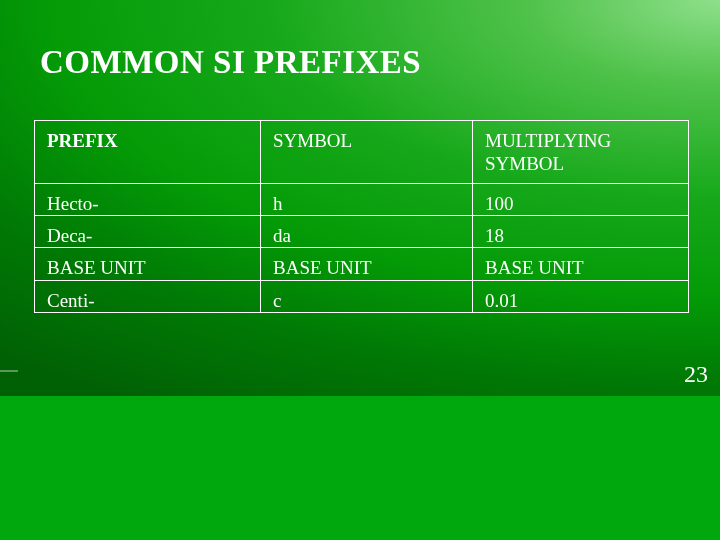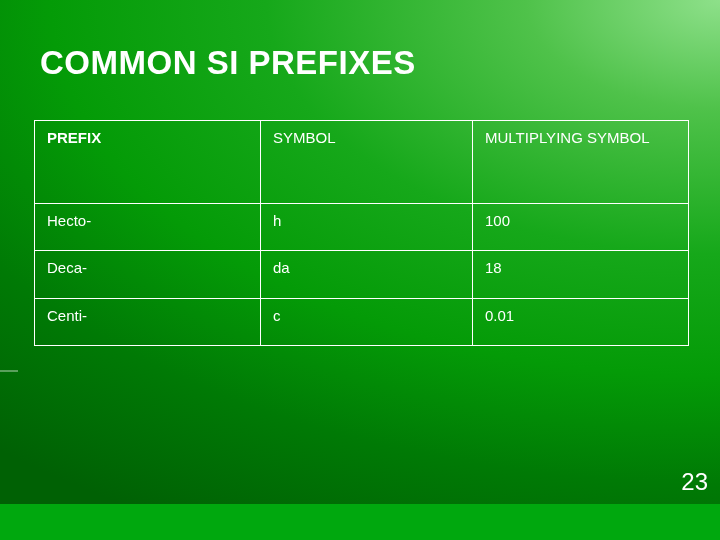--- a/index.html
+++ b/index.html
@@ -9,24 +9,25 @@
   body {
     width: 720px;
     height: 540px;
     overflow: hidden;
     font-family: "Liberation Sans", sans-serif;
     background: #00a80e;
   }
   .slide {
     position: relative;
     width: 720px;
-    height: 504px;
+    height: 396px;
     background:
       radial-gradient(ellipse 150% 120% at 100% 0%, #8ee08a 0%, #4fc24a 18%, #16a81a 42%, #049b07 62%, #007a05 80%, #006104 100%);
     overflow: hidden;
+    font-family: Liberation Serif, serif;
   }
   .slide-title {
     position: absolute;
     left: 40px;
     top: 44px;
     font-size: 33px;
     font-weight: bold;
     color: #ffffff;
     letter-spacing: 0.5px;
     white-space: nowrap;
@@ -37,23 +38,23 @@
     top: 120px;
     width: 654px;
   }
   table.prefix-table {
     border-collapse: collapse;
     width: 654px;
     table-layout: fixed;
   }
   table.prefix-table td, table.prefix-table th {
     border: 1px solid #ffffff;
-    padding: 8px 10px 20px 12px;
+    padding: 8px 10px 0 12px;
     color: #ffffff;
-    font-size: 15px;
+    font-size: 19px;
     text-align: left;
     vertical-align: top;
     line-height: 1.22;
     background: transparent;
   }
   table.prefix-table th {
     font-weight: bold;
   }
   table.prefix-table tr.header-row th:nth-child(2),
   table.prefix-table tr.header-row th:nth-child(3) {
@@ -108,20 +109,25 @@
           <td>Hecto-</td>
           <td>h</td>
           <td>100</td>
         </tr>
         <tr>
           <td>Deca-</td>
           <td>da</td>
           <td>18</td>
         </tr>
         <tr>
+          <td>BASE UNIT</td>
+          <td>BASE UNIT</td>
+          <td>BASE UNIT</td>
+        </tr>
+        <tr>
           <td>Centi-</td>
           <td>c</td>
           <td>0.01</td>
         </tr>
       </tbody>
     </table>
   </div>
 
   <div class="page-number">23</div>
 

